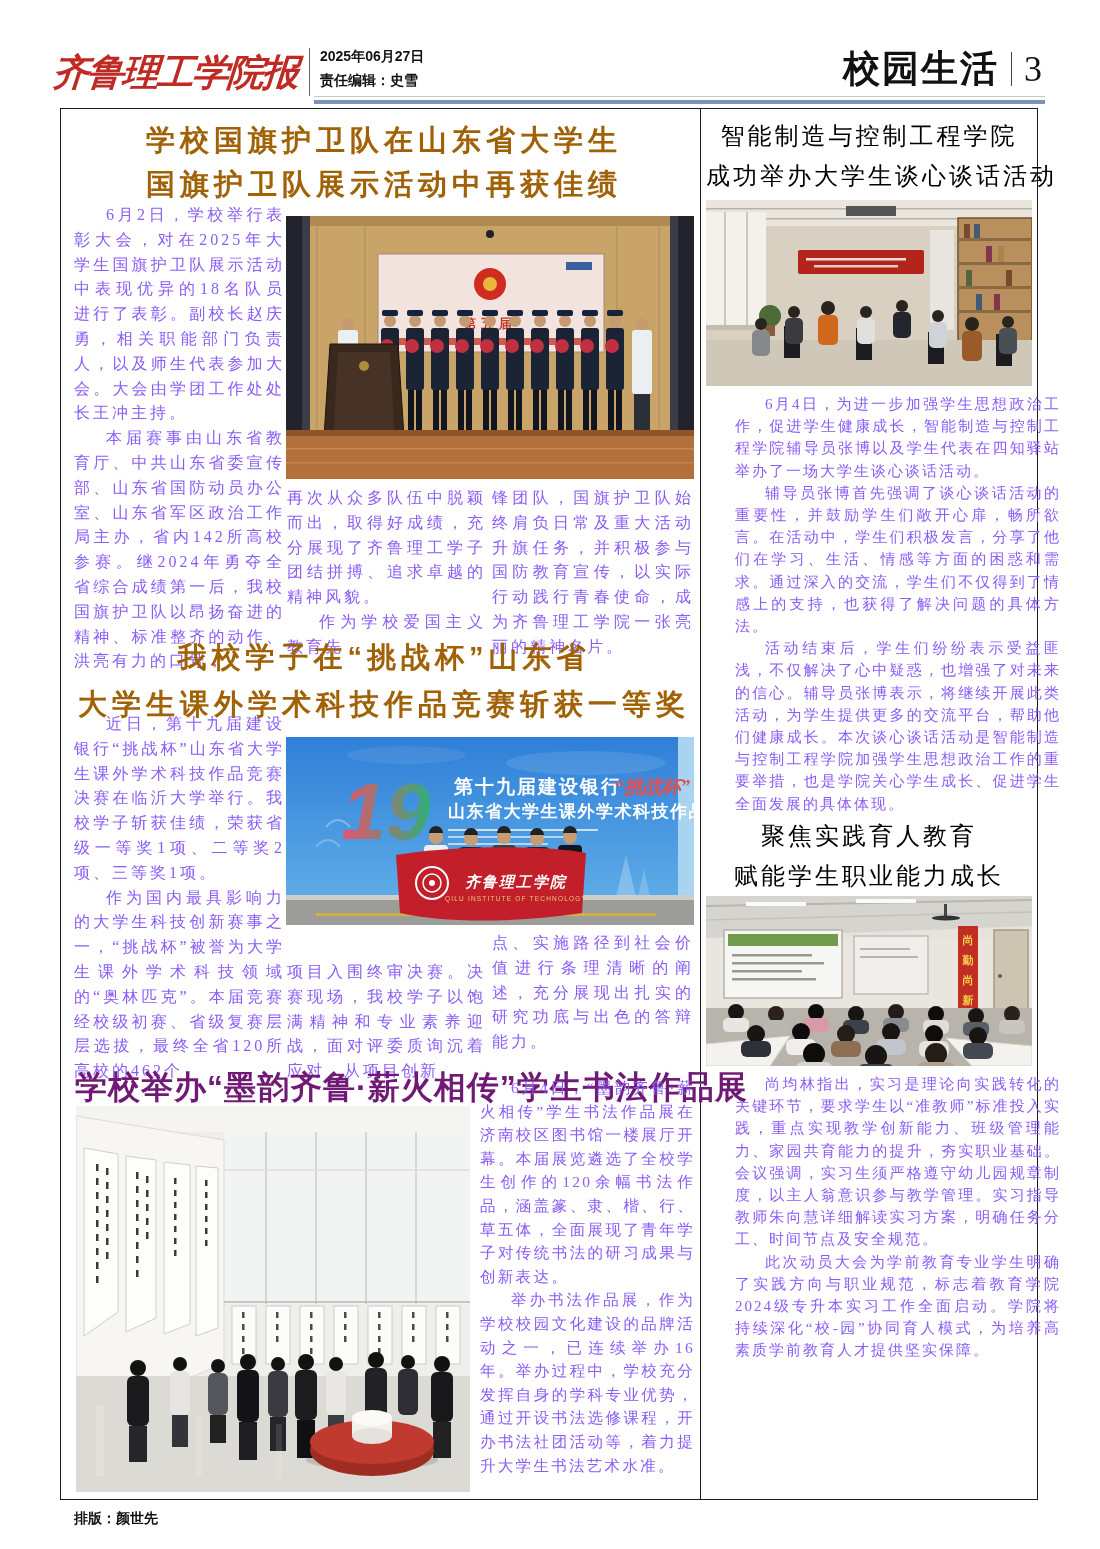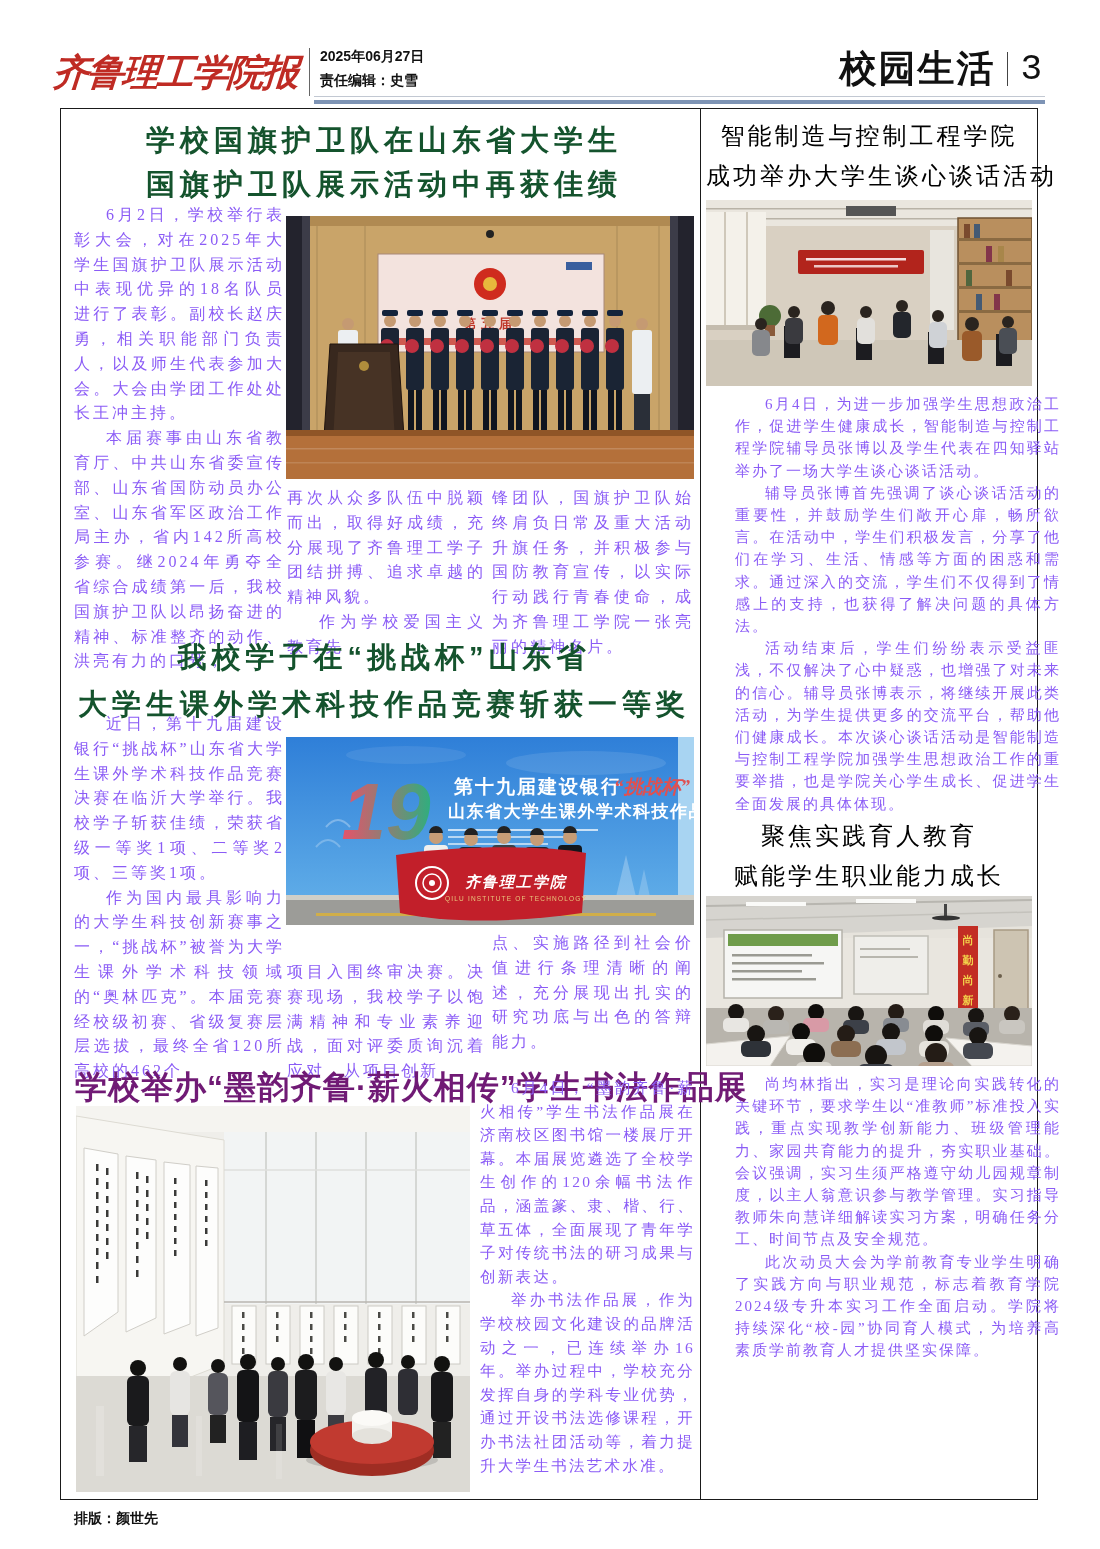--- a/index.html
+++ b/index.html
@@ -17,34 +17,34 @@
   }
   .hdr-sep { position:absolute; left:309px; top:48px; width:1px; height:48px; background:#666; }
   .hdr-date, .hdr-editor {
     position:absolute; left:320px; font-family:"Liberation Sans", sans-serif;
     font-weight:bold; font-size:14px; color:#111; white-space:nowrap;
   }
   .hdr-date { top:48px; }
   .hdr-editor { top:72px; }
   .hdr-right {
     position:absolute; right:58px; top:44px; display:flex; align-items:center;
-    font-family:Liberation Mono, monospace;
+    font-family:Liberation Serif, serif;
   }
   .hdr-section { font-size:37px; font-weight:bold; letter-spacing:2px; }
   .hdr-bar { width:1px; height:34px; background:#444; margin:0 12px; }
   .hdr-page { font-size:36px; font-weight:500; }
   .rule1 { position:absolute; left:314px; top:96px; width:731px; height:1px; background:#c2c8d2; }
   .rule2 { position:absolute; left:314px; top:100px; width:731px; height:4px; background:#7e94b5; }
   
   .mainbox { position:absolute; left:60px; top:108px; width:978px; height:1392px; border:1.5px solid #1a1a1a; }
   .vdivider { position:absolute; left:700px; top:108px; width:1px; height:1392px; background:#1a1a1a; }
   
   .t-big {
     position:absolute; left:75px; width:618px; text-align:center;
-    font-family:"Liberation Sans", sans-serif; font-weight:bold; color:#14532d;
+    font-family:"Liberation Sans", sans-serif; font-weight:bold; color:#a16207;
     font-size:29px; letter-spacing:5px; line-height:44px; white-space:nowrap;
   }
   .t-med {
     position:absolute; left:706px; width:326px; text-align:center;
     font-family:"Liberation Sans", sans-serif; font-weight:normal; color:#000;
     font-size:24px; letter-spacing:3px; line-height:40px; white-space:nowrap;
   }
   .t-one {
     position:absolute; left:75px; width:618px; text-align:right;
     font-family:"Liberation Sans", sans-serif; font-weight:bold; color:#701a75;

